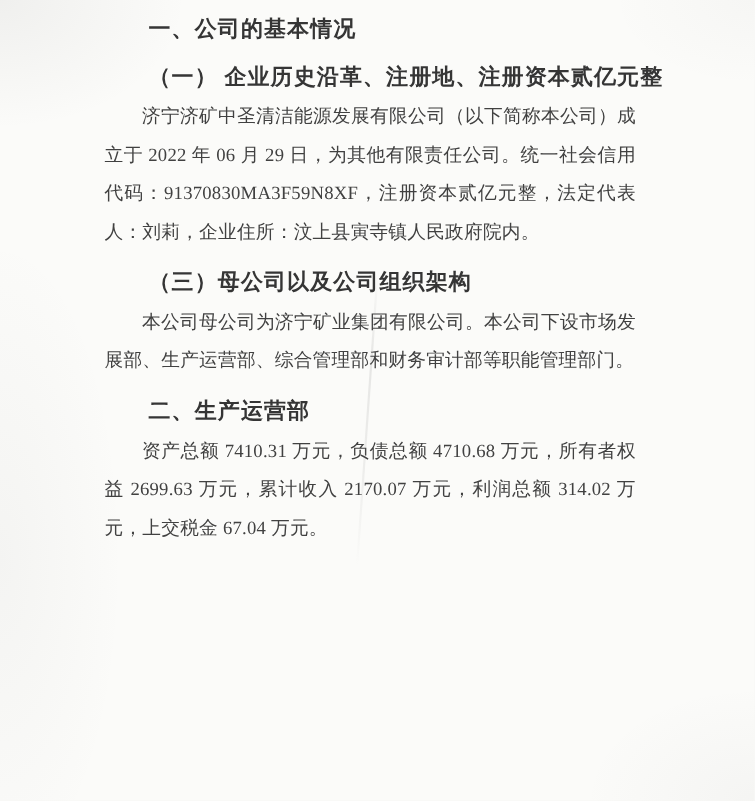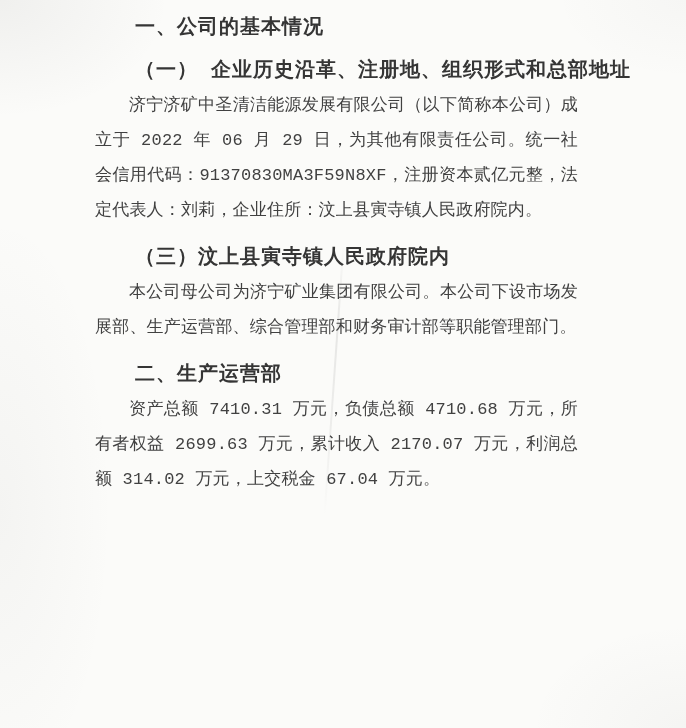--- a/index.html
+++ b/index.html
@@ -12,21 +12,21 @@
     position: relative;
     width: 686px; height: 728px;
     box-sizing: border-box;
     padding: 10px 108px 0 95px;
     background:
       radial-gradient(ellipse 260px 180px at 0% 0%, rgba(90,90,90,0.07), transparent 65%),
       radial-gradient(ellipse 160px 420px at 0% 70%, rgba(90,90,90,0.045), transparent 70%),
       radial-gradient(ellipse 240px 160px at 100% 100%, rgba(90,90,90,0.04), transparent 65%),
       radial-gradient(ellipse 200px 120px at 100% 0%, rgba(90,90,90,0.03), transparent 65%),
       #fbfbf9;
-    font-family: Liberation Mono, monospace;
+    font-family: Liberation Serif, serif;
     color: #3e3e3e;
   }
   .crease {
     position: absolute;
     left: 333px; top: 245px;
     width: 2px; height: 270px;
     background: linear-gradient(to bottom, transparent, rgba(120,120,120,0.16) 30%, rgba(120,120,120,0.10) 70%, transparent);
     transform: rotate(4deg);
     pointer-events: none;
   }
@@ -53,26 +53,26 @@
   .mt12 { margin-top: 12px; }
 </style>
 </head>
 <body>
 
 <div class="page">
   <div class="crease"></div>
 
   <div class="h1">一、公司的基本情况</div>
 
-  <div class="h2 mt8">（一） 企业历史沿革、注册地、组织形式和总部地址</div>
+  <div class="h2 mt8">（一） 企业历史沿革、注册地、注册资本贰亿元整</div>
 
   <p class="body mt8">济宁济矿中圣清洁能源发展有限公司（以下简称本公司）成立于 2022 年 06 月 29 日，为其他有限责任公司。统一社会信用代码：91370830MA3F59N8XF，注册资本贰亿元整，法定代表人：刘莉，企业住所：汶上县寅寺镇人民政府院内。</p>
 
 
 
-  <div class="h2 mt12">（三）汶上县寅寺镇人民政府院内</div>
+  <div class="h2 mt12">（三）母公司以及公司组织架构</div>
 
   <p class="body mt10">本公司母公司为济宁矿业集团有限公司。本公司下设市场发展部、生产运营部、综合管理部和财务审计部等职能管理部门。</p>
 
   <div class="h1 mt12">二、生产运营部</div>
 
   <p class="body mt10">资产总额 7410.31 万元，负债总额 4710.68 万元，所有者权益 2699.63 万元，累计收入 2170.07 万元，利润总额 314.02 万元，上交税金 67.04 万元。</p>
 </div>
 
 </body></html>

